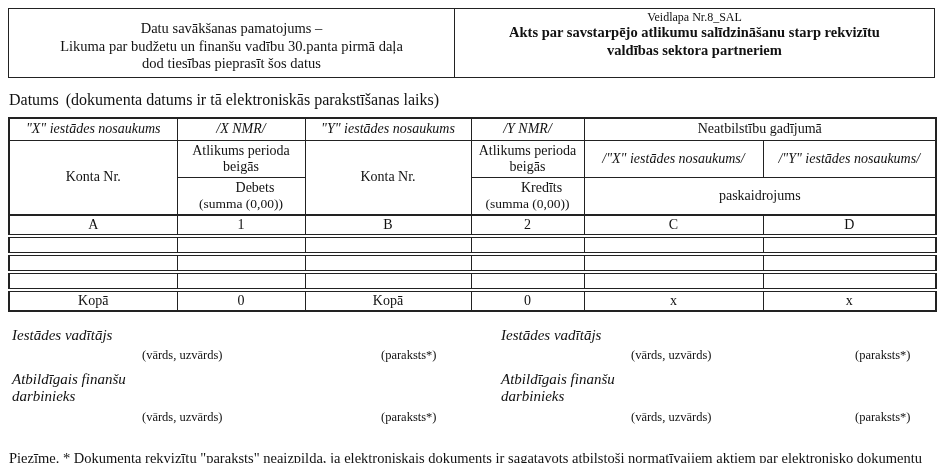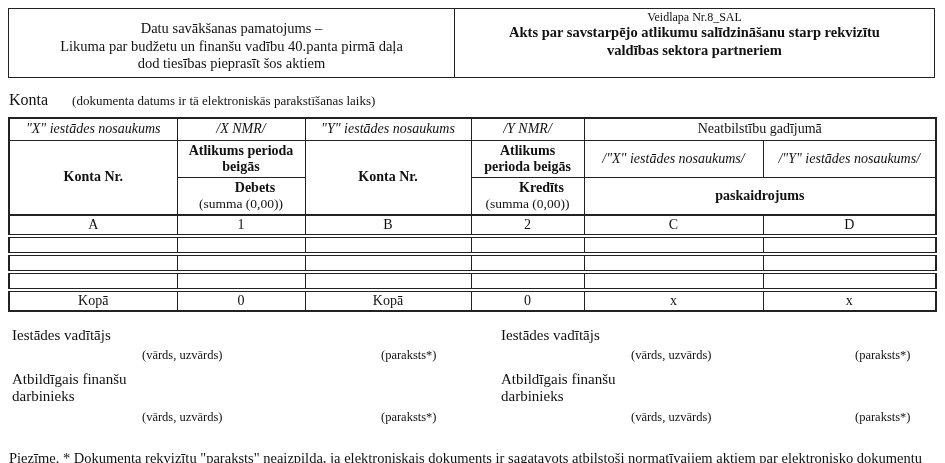--- a/index.html
+++ b/index.html
@@ -23,83 +23,83 @@
   .box-right {
     width: 480px; border: 1.5px solid #222; border-left: none;
     padding: 1px 8px 4px;
   }
   .veidlapa { text-align: center; font-size: 12px; line-height: 1.2; }
   .akts-title { text-align: center; font-weight: bold; font-size: 14.5px; line-height: 1.22; padding: 0 28px; }
 
   
   .datums-row { margin: 13px 0 8px 1px; }
   .datums-label { font-size: 16px; }
-  .datums-note { font-size: 13px; margin-left: 20px; }
+  .datums-note { font-size: 16px; margin-left: 3px; }
 
   
   table.cmp {
     width: 927px; table-layout: fixed;
     border-collapse: collapse;
     font-size: 14px;
     border: 2px solid #222;
   }
   table.cmp td {
     border: 1px solid #222;
     text-align: center; vertical-align: middle;
     padding: 1px 4px;
     overflow: hidden;
   }
   td.it { font-style: italic; }
-  td.b, .b { font-weight: bold; margin-left: 28px; }
+  td.b, .b { font-weight: normal; margin-left: 28px; }
   .summa { font-weight: normal; font-size: 13.5px; }
   tr.hrow1 td { height: 22px; }
   tr.hrow2 td { height: 37px; }
   tr.hrow3 td { height: 38px; }
   tr.letters td { height: 19px; border-top: 2px solid #222; }
   tr.fill td { height: 18px; border-top: 4px double #222; }
   tr.total td { height: 20px; border-top: 4px double #222; font-weight: normal; }
   td.ra { text-align: right; padding-right: 11px; }
 
   
   .sig-area { display: flex; justify-content: space-between; margin: 15px 3px 0 4px; }
   .sig-block { }
   .sig-block.left  { width: 447px; }
   .sig-block.right { width: 432px; }
   .sig-row { display: flex; align-items: flex-end; margin-bottom: 7px; }
-  .sig-label { font-size: 15px; line-height: 1.18; padding-bottom: 19px; }
+  .sig-label { font-size: 15px; line-height: 1.18; padding-bottom: 19px; font-style: italic; }
   .sig-block.left  .sig-label { width: 130px; }
   .sig-block.right .sig-label { width: 130px; }
   .sig-field { display: flex; flex-direction: row; }
   .sig-field .rule { border-bottom: 1.5px solid #222; height: 4px; }
   .sig-field .caption { text-align: center; font-size: 12.5px; line-height: 1.25; padding-top: 1px; }
   .sig-field.long { flex: 1; }
   .sig-field.short { width: 103px; margin-left: 15px; gap: 25px; }
 
   
   .footnote { margin: 17px 0 0 1px; font-size: 14.5px; line-height: 1.35; width: 925px; }
 </style>
 </head>
 <body>
 
 <div class="page">
 
   <div class="top-boxes">
     <div class="box-left">
       <div>Datu savākšanas pamatojums –</div>
-      <div>Likuma par budžetu un finanšu vadību 40.panta pirmā daļa</div>
-      <div>dod tiesības pieprasīt šos aktiem</div>
+      <div>Likuma par budžetu un finanšu vadību 30.panta pirmā daļa</div>
+      <div>dod tiesības pieprasīt šos datus</div>
     </div>
     <div class="box-right">
       <div class="veidlapa">Veidlapa Nr.8_SAL</div>
       <div class="akts-title">Akts par savstarpējo atlikumu salīdzināšanu starp rekvizītu valdības sektora partneriem</div>
     </div>
   </div>
 
   <div class="datums-row">
-    <span class="datums-label">Konta</span>
+    <span class="datums-label">Datums</span>
     <span class="datums-note">(dokumenta datums ir tā elektroniskās parakstīšanas laiks)</span>
   </div>
 
   <table class="cmp">
     <colgroup>
       <col style="width:168px">
         <col style="width:128px">
         <col style="width:166px">
       <col style="width:113px">
         <col style="width:179px">

